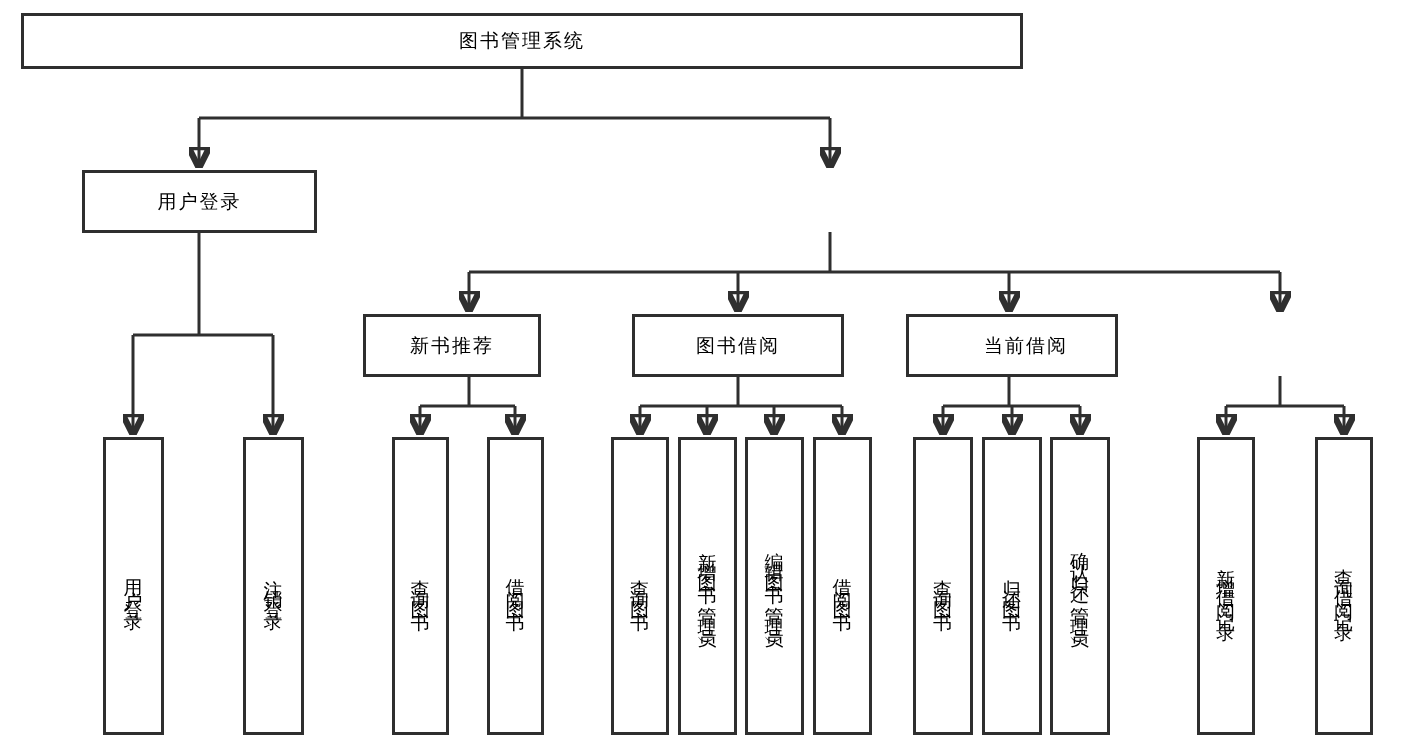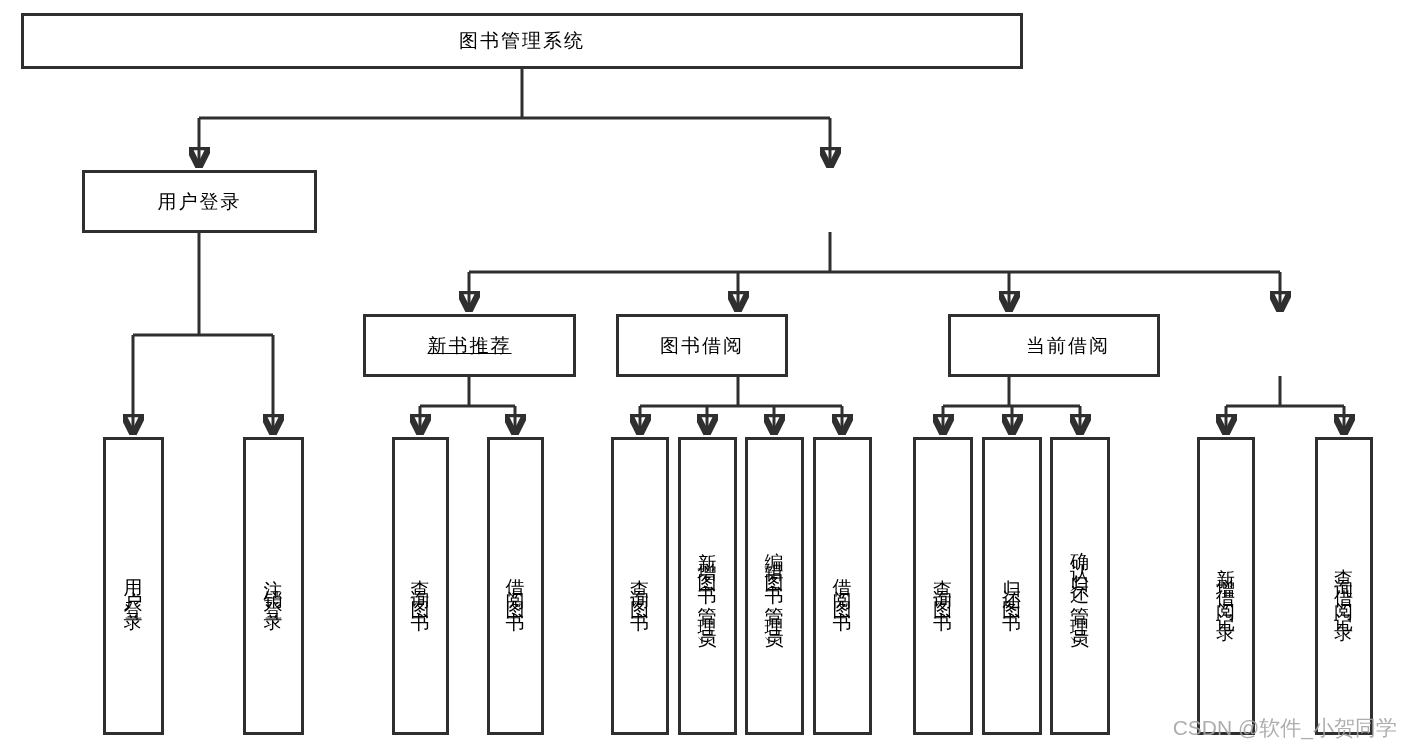--- a/index.html
+++ b/index.html
@@ -125,23 +125,23 @@
       <path d="M1226 406 L1344 406"></path>
       <path d="M1226 406 L1226 432" marker-end="url(#arw)"></path>
       <path d="M1344 406 L1344 432" marker-end="url(#arw)"></path>
     </g>
   </svg>
 
   <div class="node" style="left:21px; top:13px; width:1002px; height:56px;">图书管理系统</div>
 
   <div class="node" style="left:82px; top:170px; width:235px; height:63px;">用户登录</div>
 
-  <div class="node" style="left:363px; top:314px; width:213px; height:63px;text-decoration:underline;">新书推荐</div>
-  <div class="node" style="left:616px; top:314px; width:172px; height:63px;">图书借阅</div>
-  <div class="node" style="left:948px; top:314px; width:212px; height:63px;padding-left:28px;">当前借阅</div>
+  <div class="node" style="left:363px; top:314px; width:178px; height:63px;">新书推荐</div>
+  <div class="node" style="left:632px; top:314px; width:212px; height:63px;">图书借阅</div>
+  <div class="node" style="left:906px; top:314px; width:212px; height:63px;padding-left:28px;">当前借阅</div>
 
   <div class="node node-v" style="left:103px; top:437px; width:61px; height:298px;">
     <span class="vtext">用户登录</span>
   </div>
   <div class="node node-v" style="left:243px; top:437px; width:61px; height:298px;">
     <span class="vtext">注销登录</span>
   </div>
 
   <div class="node node-v" style="left:392px; top:437px; width:57px; height:298px;">
     <span class="vtext">查询图书</span>
@@ -173,15 +173,14 @@
     <span class="vtext">确认归还（管理员）</span>
   </div>
 
   <div class="node node-v" style="left:1197px; top:437px; width:58px; height:298px;">
     <span class="vtext">新增借阅记录</span>
   </div>
   <div class="node node-v" style="left:1315px; top:437px; width:58px; height:298px;">
     <span class="vtext">查询借阅记录</span>
   </div>
 
-  <div id="watermark">CSDN @软件_小贺同学</div>
 
 </div>
 
 </body></html>

